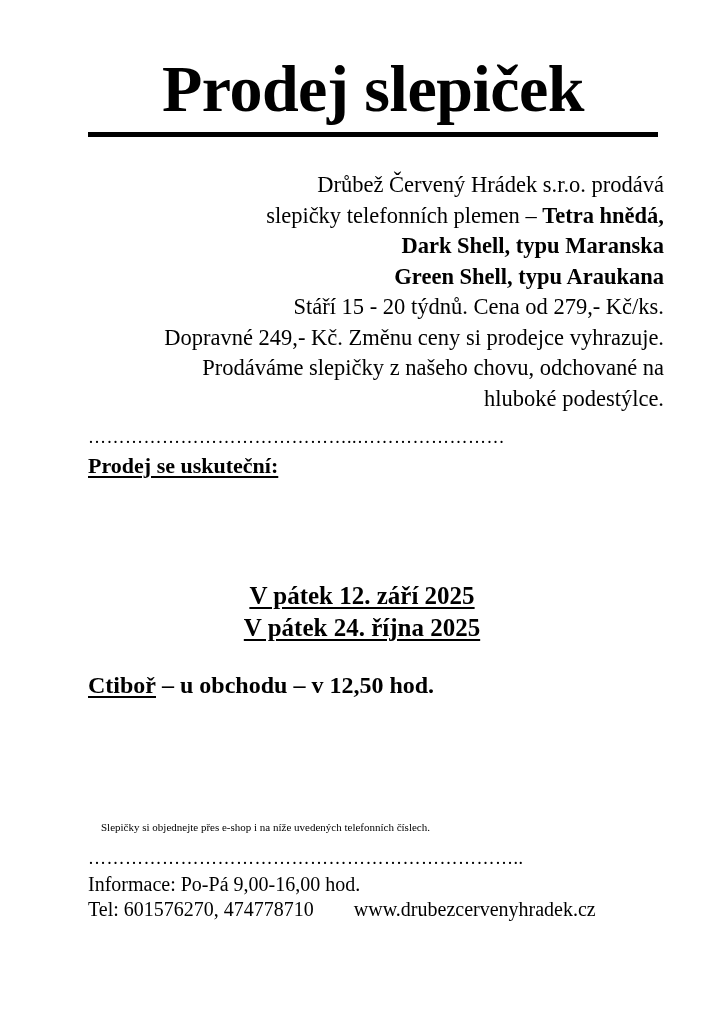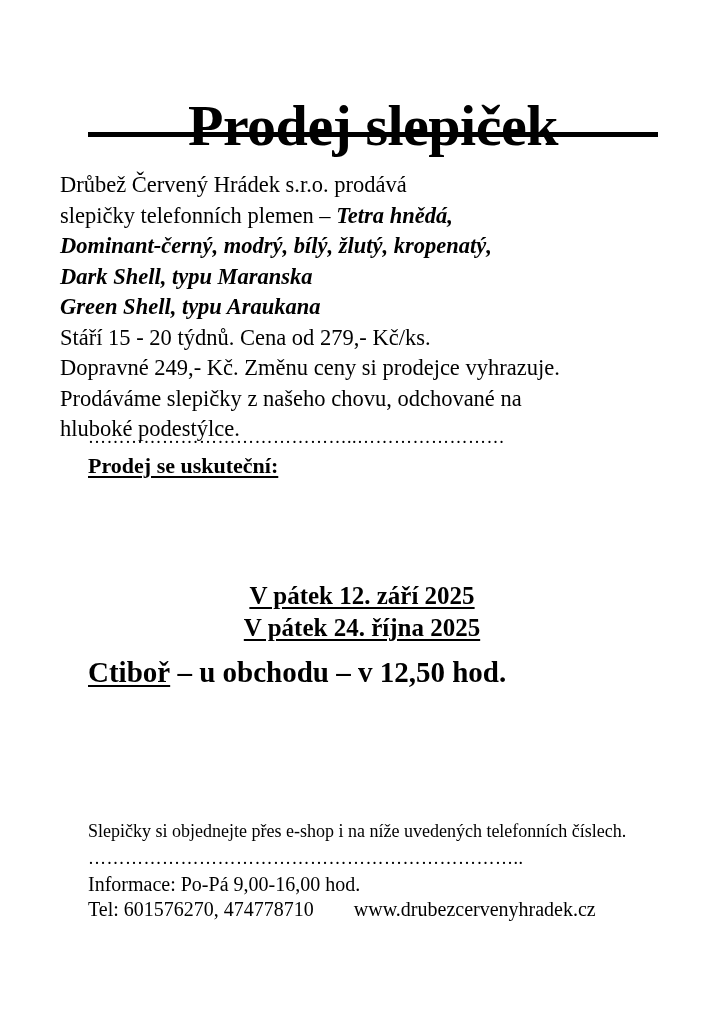--- a/index.html
+++ b/index.html
@@ -1,45 +1,44 @@
 <!DOCTYPE html>
 <html><head>
 <meta charset="utf-8">
 <style>
   html, body { margin: 0; padding: 0; background: #ffffff; }
   body { width: 724px; height: 1024px; position: relative; overflow: hidden;
          font-family: "Liberation Serif", "DejaVu Serif", serif; color: #000; }
   .abs { position: absolute; white-space: nowrap; }
   .title { left: 88px; top: 56px; width: 570px; text-align: center;
-           font-size: 58px; font-weight: bold; line-height: 1; letter-spacing: -0.5px; margin-top: 41px; }
+           font-size: 66px; font-weight: bold; line-height: 1; letter-spacing: -0.5px; }
   .title-rule { left: 88px; top: 132px; width: 570px; height: 5px; background: #000; }
-  .intro { left: 60px; width: 604px; top: 170px; text-align: left;
+  .intro { left: 60px; width: 604px; top: 170px; text-align: right;
            font-size: 22.5px; line-height: 30.5px; }
   .intro div { white-space: nowrap; }
-  .b { font-weight: bold; font-style: italic; }
+  .b { font-weight: bold; }
   .dots { left: 88px; font-size: 18px; letter-spacing: 0.5px; }
   .heading { left: 88px; top: 453px; font-size: 22px; font-weight: bold; text-decoration: underline; text-decoration-thickness: 2px; text-underline-offset: 3px; }
   .date { left: 60px; width: 604px; text-align: center; font-size: 25px; font-weight: bold;
           text-decoration: underline; text-decoration-thickness: 2px; text-underline-offset: 3px; margin-top: 37px; }
-  .location { left: 88px; top: 656px; font-size: 29px; font-weight: bold; }
+  .location { left: 88px; top: 672px; font-size: 24px; font-weight: bold; }
   .location .place { text-decoration: underline; text-decoration-thickness: 2px; text-underline-offset: 3px; }
-  .note { left: 88px; top: 821px; font-size: 18px; }
+  .note { left: 101px; top: 821px; font-size: 11px; }
   .info { left: 88px; font-size: 20px; line-height: 24px; }
   .url { margin-left: 40px; }
 </style>
 </head>
 <body>
 
 <div class="abs title">Prodej slepiček</div>
 <div class="abs title-rule"></div>
 
 <div class="abs intro">
   <div>Drůbež Červený Hrádek s.r.o. prodává</div>
   <div><span>slepičky telefonních plemen – </span><span class="b">Tetra hnědá,</span></div>
-  <div class="b">Dominant-černý, modrý, bílý, žlutý, kropenatý,</div>
   <div class="b">Dark Shell, typu Maranska</div>
   <div class="b">Green Shell, typu Araukana</div>
   <div>Stáří 15 - 20 týdnů. Cena od 279,- Kč/ks.</div>
   <div>Dopravné 249,- Kč. Změnu ceny si prodejce vyhrazuje.</div>
   <div>Prodáváme slepičky z našeho chovu, odchované na</div>
   <div>hluboké podestýlce.</div>
 </div>
 
 <div class="abs dots" style="top:427px;">……………………………………..……………………</div>
 

